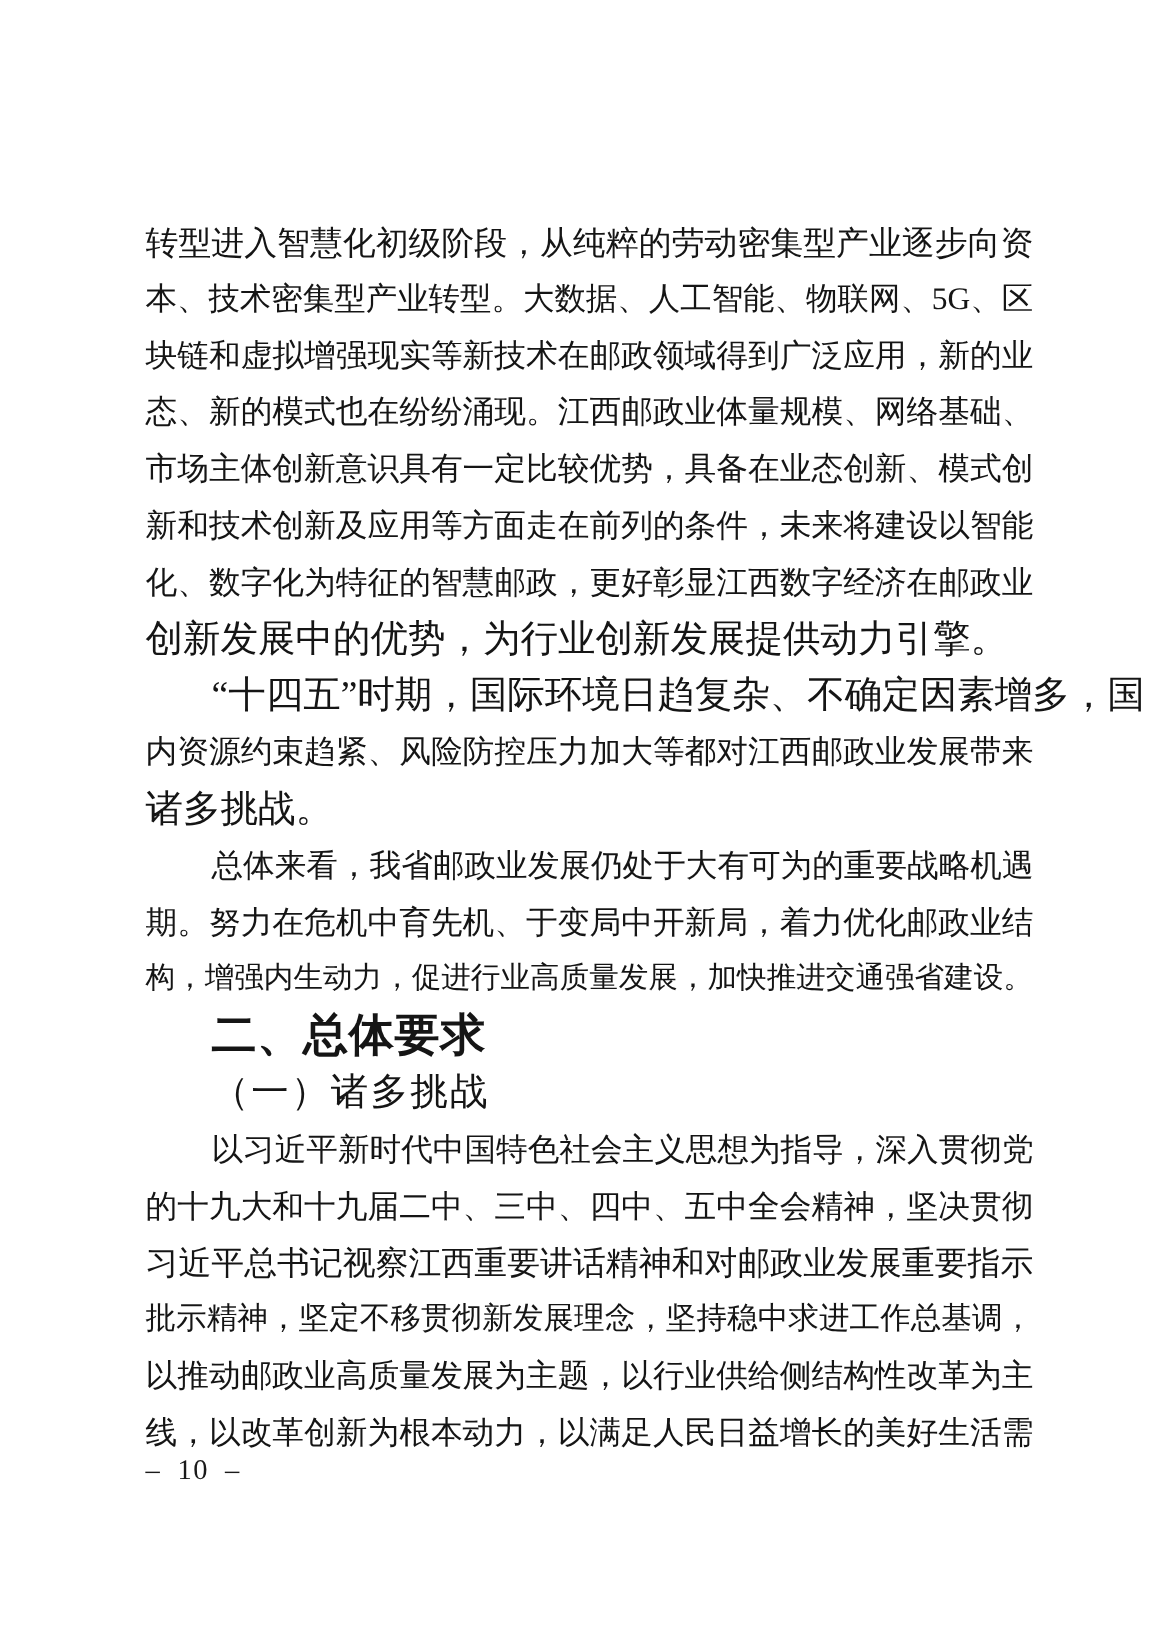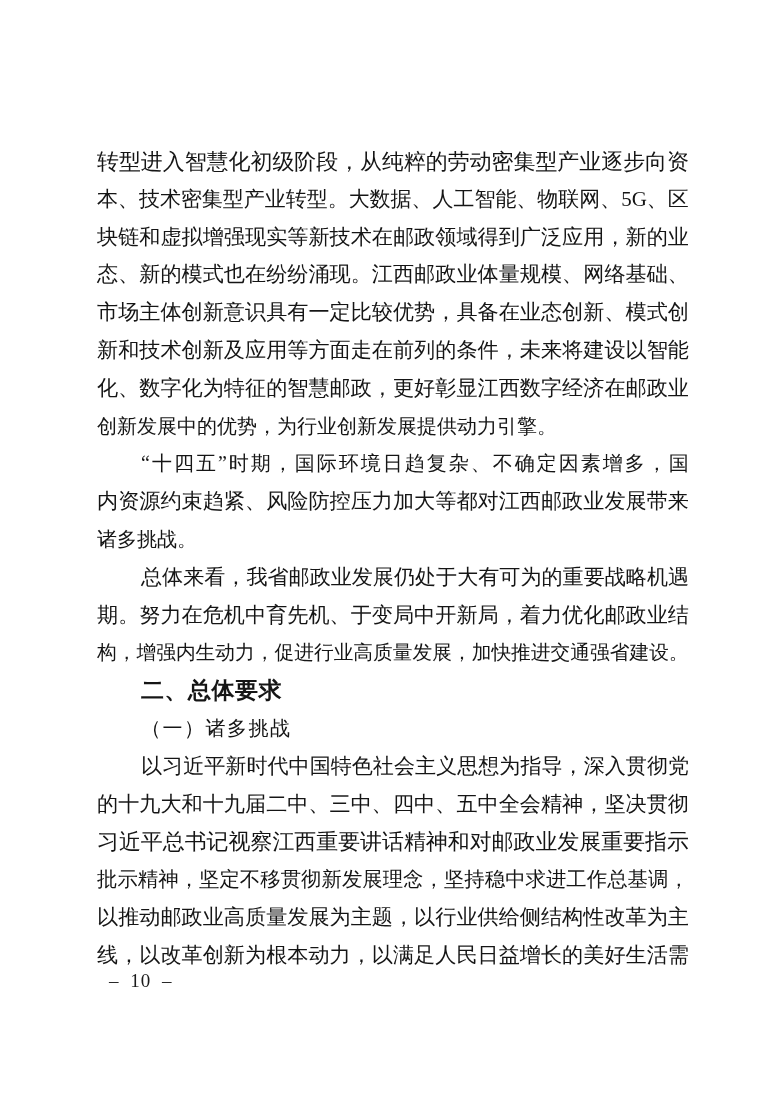--- a/index.html
+++ b/index.html
@@ -18,44 +18,44 @@
   }
   .text-block {
     position: absolute;
     left: 97px;
     top: 143px;
     width: 592px;
   }
   .line {
     height: 37.8px;
     line-height: 37.8px;
-    font-size: 20px;
+    font-size: 25px;
     white-space: nowrap;
     box-sizing: border-box;
   }
   .line.indent {
     padding-left: 44px;
   }
   .line.heading {
     font-family: "Liberation Sans", "DejaVu Sans", sans-serif;
     font-weight: 700;
-    font-size: 23px;
+    font-size: 30px;
     letter-spacing: 0.5px;
   }
   .line.subheading {
     letter-spacing: 1.5px;
   }
   .flexline {
     display: flex;
     justify-content: space-between;
     align-items: baseline;
   }
   .page-footer {
     position: absolute;
-    left: 109px;
+    left: 97px;
     top: 969px;
     font-size: 19px;
     line-height: 23px;
     letter-spacing: 1px;
     word-spacing: 5px;
     color: #1a1a1a;
   }
 </style>
 </head>
 <body>

